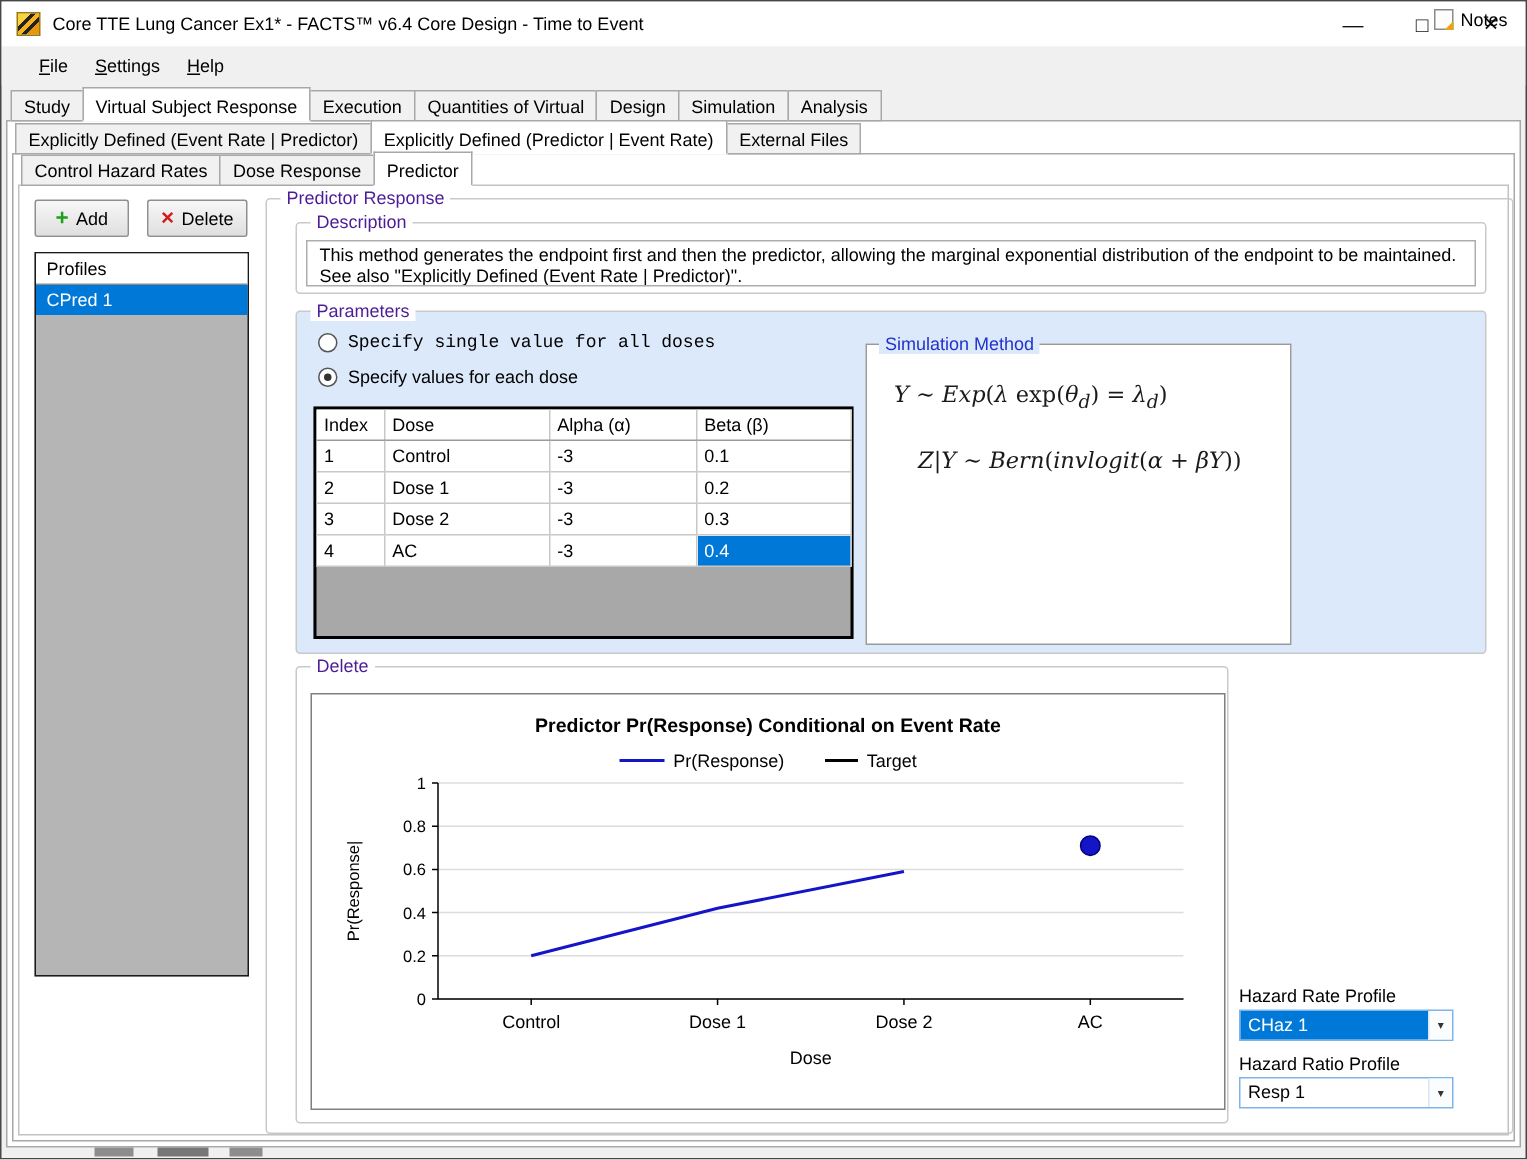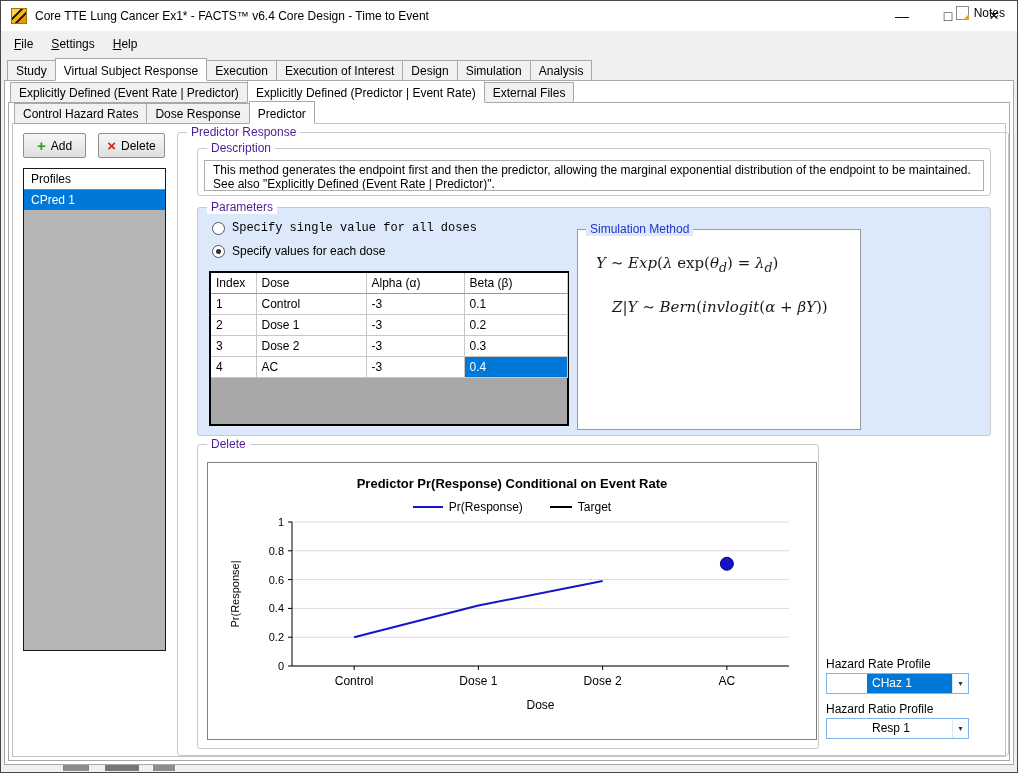--- a/index.html
+++ b/index.html
@@ -11,21 +11,21 @@
   }
   
   .titlebar { position:absolute; left:0; top:0; right:0; height:30px; background:#fff; display:flex; align-items:center; }
   .app-icon { width:16px; height:16px; margin:0 8px 0 10px;
     background:linear-gradient(135deg,#f9d23c 0 30%,#222 30% 42%,#f5b31c 42% 58%,#222 58% 70%,#e8960e 70% 100%);
     border:1px solid #9a7a10; }
   .title-text { font-size:12px; }
   .win-controls { margin-left:auto; display:flex; height:30px; }
   .win-btn { width:46px; height:30px; display:flex; align-items:center; justify-content:center; font-size:14px; color:#111; }
   
-  .menubar { position:absolute; left:0; top:30px; right:0; height:26px; background:#f0f0f0; display:flex; align-items:center; padding-left:4px; }
+  .menubar { position:absolute; left:0; top:30px; right:0; height:26px; background:#f0f0f0; display:flex; align-items:center; padding-left:16px; }
   .menu-item { display:inline-block; padding:4px 9px; }
   .menu-item::first-letter { text-decoration:underline; }
   .notes { position:absolute; right:8px; top:3px; display:flex; align-items:center; gap:5px; padding:2px 4px; }
   .notes-icon { width:13px; height:14px; background:#fdfdfd; border:1px solid #8a8a8a; position:relative; }
   .notes-icon::after { content:""; position:absolute; right:-1px; bottom:-1px; width:0; height:0;
     border-left:6px solid transparent; border-bottom:6px solid #e8a317; }
   
   .page { position:absolute; background:#fff; border:1px solid #a8a8a8; }
   .page1 { left:3px; top:79px; right:3px; bottom:7px; }
   .page2 { left:7px; top:101px; right:7px; bottom:11px; }
@@ -76,21 +76,21 @@
   
   .chart-panel { position:absolute; left:9px; top:17px; width:610px; height:278px; background:#fff; border:1px solid #7f7f7f; display:flex; flex-direction:column; align-items:center; }
   .chart-title { margin-top:13px; font-weight:bold; font-size:13px; }
   .chart-legend { margin-top:9px; display:flex; gap:27px; align-items:center; font-size:12px; }
   .leg-item { display:flex; align-items:center; gap:6px; }
   .leg-line { width:30px; height:2px; background:#1515c8; display:inline-block; }
   .leg-line.target { width:22px; background:#000; }
   svg.chart { font-family:"Liberation Sans", sans-serif; }
   
   .field-label { position:absolute; z-index:7; }
-  .combo { position:absolute; width:143px; height:21px; background:#fff; border:1px solid #7eb4ea; display:flex; z-index:7;padding-left:40px; }
+  .combo { position:absolute; width:143px; height:21px; background:#fff; border:1px solid #7eb4ea; display:flex; z-index:7; }
   .combo .val { flex:1; padding:2px 5px; white-space:nowrap; overflow:hidden; }
   .combo.focused .val { background:#0078d7; color:#fff; }
   .combo .arrow { width:16px; display:flex; align-items:center; justify-content:center; font-size:8px; color:#333; border-left:1px solid #d8e6f5; background:#fbfcfe; }
   
   .artifact { position:absolute; height:6px; bottom:1px; background:#8d8d8d; z-index:8; }
 </style>
 </head>
 <body>
 
 <div class="window">
@@ -122,21 +122,21 @@
   </div>
 
   <div class="page page1"></div>
   <div class="page page2"></div>
   <div class="page page3"></div>
 
   <div class="tabstrip tabrow1">
     <div class="tab">Study</div>
     <div class="tab selected">Virtual Subject Response</div>
     <div class="tab">Execution</div>
-    <div class="tab">Execution of Interest</div>
+    <div class="tab">Quantities of Virtual</div>
     <div class="tab">Design</div>
     <div class="tab">Simulation</div>
     <div class="tab">Analysis</div>
   </div>
   <div class="tabstrip tabrow2">
     <div class="tab">Explicitly Defined (Event Rate | Predictor)</div>
     <div class="tab selected">Explicitly Defined (Predictor | Event Rate)</div>
     <div class="tab">External Files</div>
   </div>
   <div class="tabstrip tabrow3">

